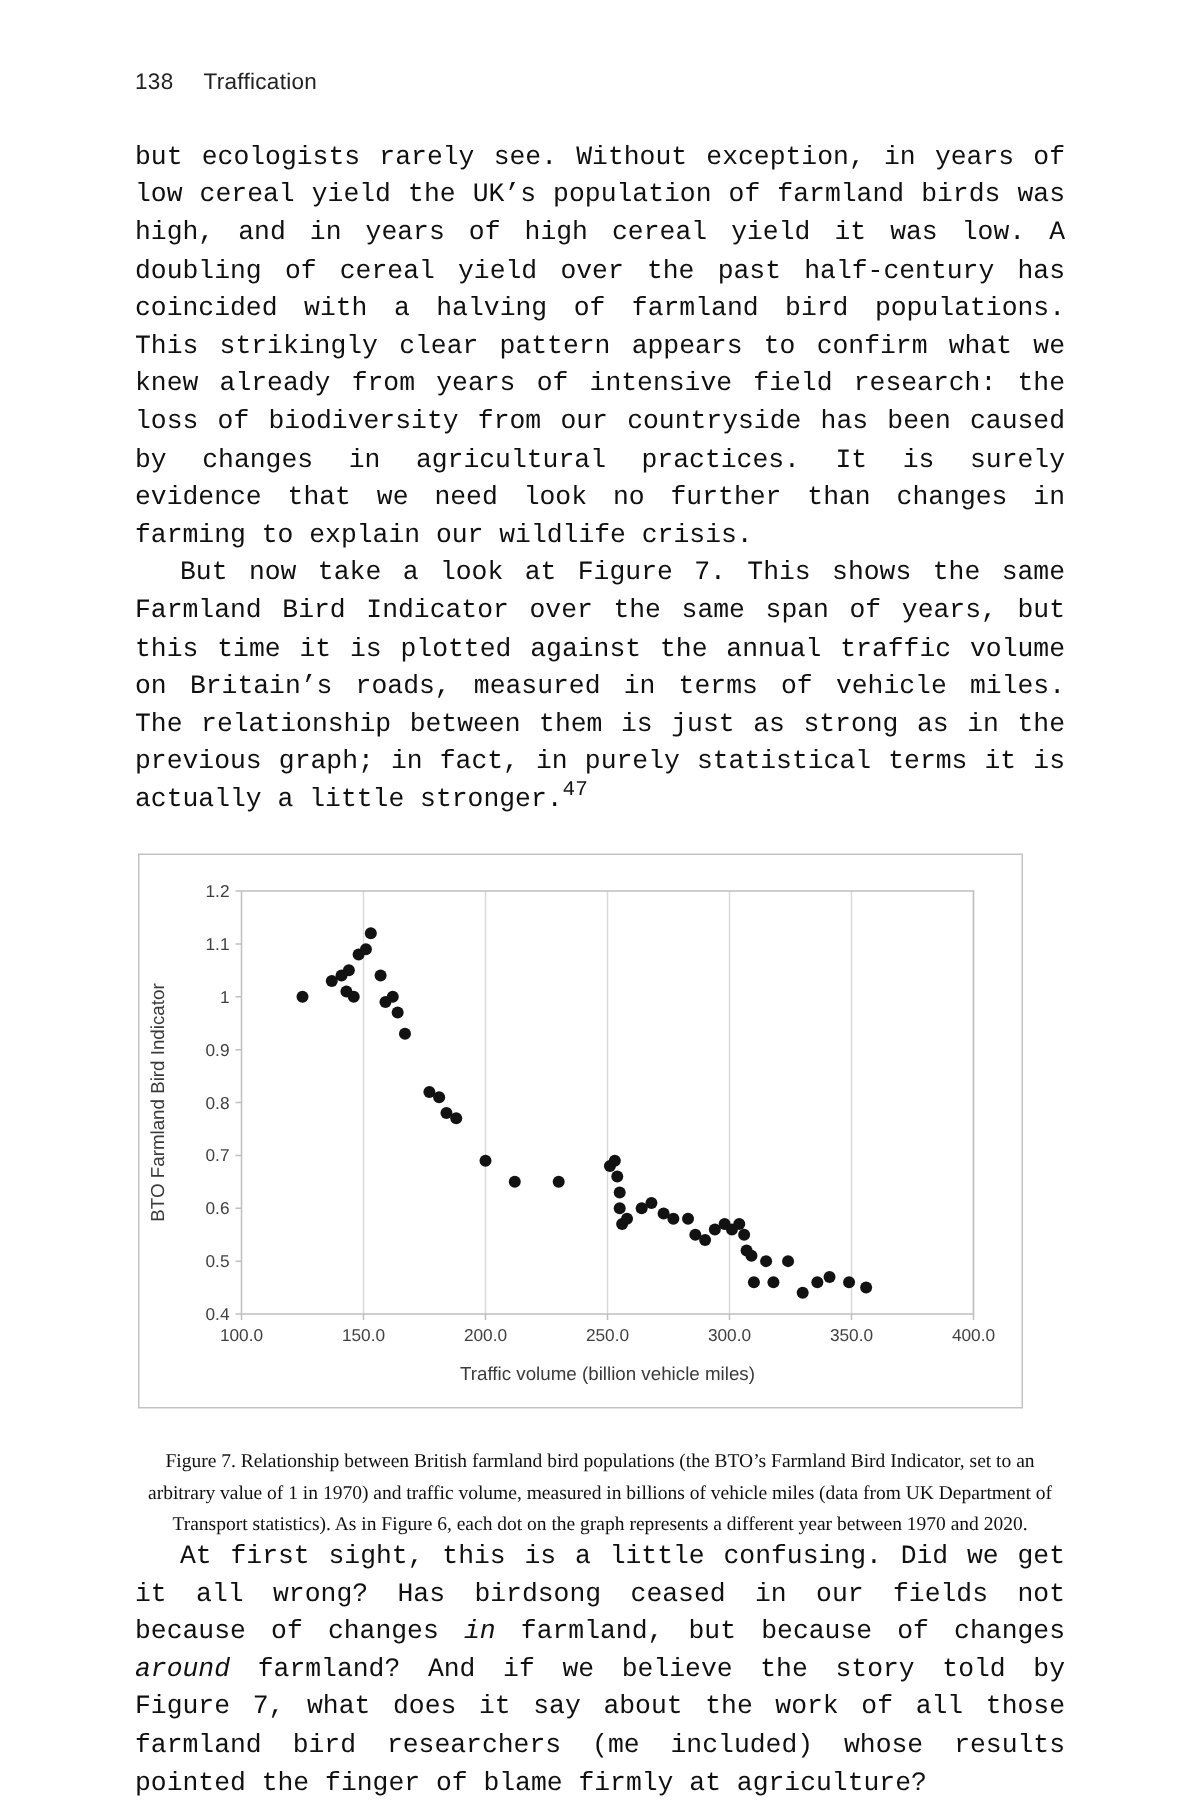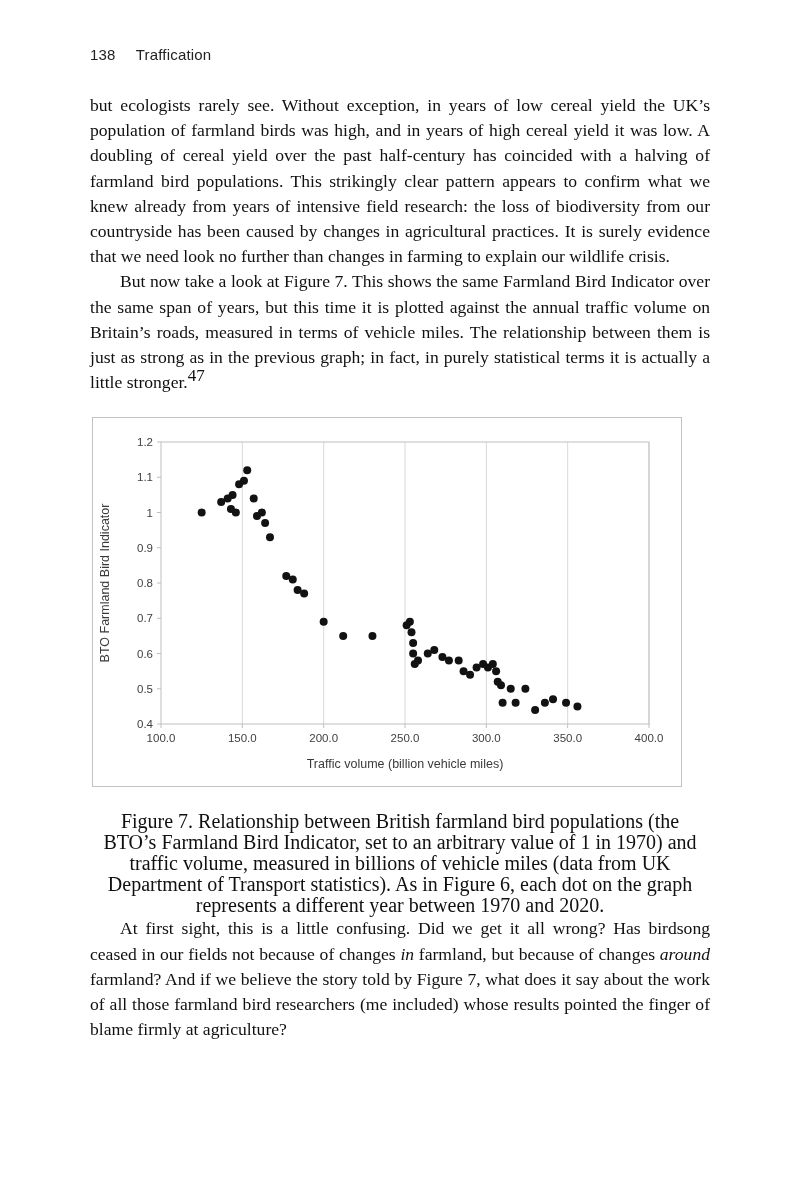--- a/index.html
+++ b/index.html
@@ -12,33 +12,34 @@
   }
   .running-head {
     font-family:"Liberation Sans", sans-serif;
     font-size:15px; color:#222; margin-bottom:30px;
     letter-spacing:0.2px;
   }
   .running-head .pagenum { margin-right:20px; }
   p.body {
     font-size:17.6px; line-height:25.2px; text-align:justify;
     color:#101010;
+    font-family:Liberation Mono, monospace;
   }
   p.indented { text-indent:30px; }
-  sup { font-size:17px; line-height:0; vertical-align:super; }
+  sup { font-size:14px; line-height:0; vertical-align:super; }
   figure { margin-top:22px; }
   .chart-frame {
     width:590px; border:1px solid #c3c3c3; background:#ffffff;
     padding:10px 2px 0 2px; margin-left:2px;
   }
   .chart-frame svg { display:block; }
   svg .tick  { font:11.5px "Liberation Sans", sans-serif; fill:#404040; }
   svg .axis-title { font:12.5px "Liberation Sans", sans-serif; fill:#3a3a3a; }
   figcaption {
-    font-size:20px; line-height:21px; text-align:center;
+    font-size:13px; line-height:21px; text-align:center;
     width:614px; margin:24px auto 0 auto; color:#101010;
   }
   .after-figure { }
 </style>
 </head>
 <body>
 
 <div class="page">
 
   <div class="running-head">

